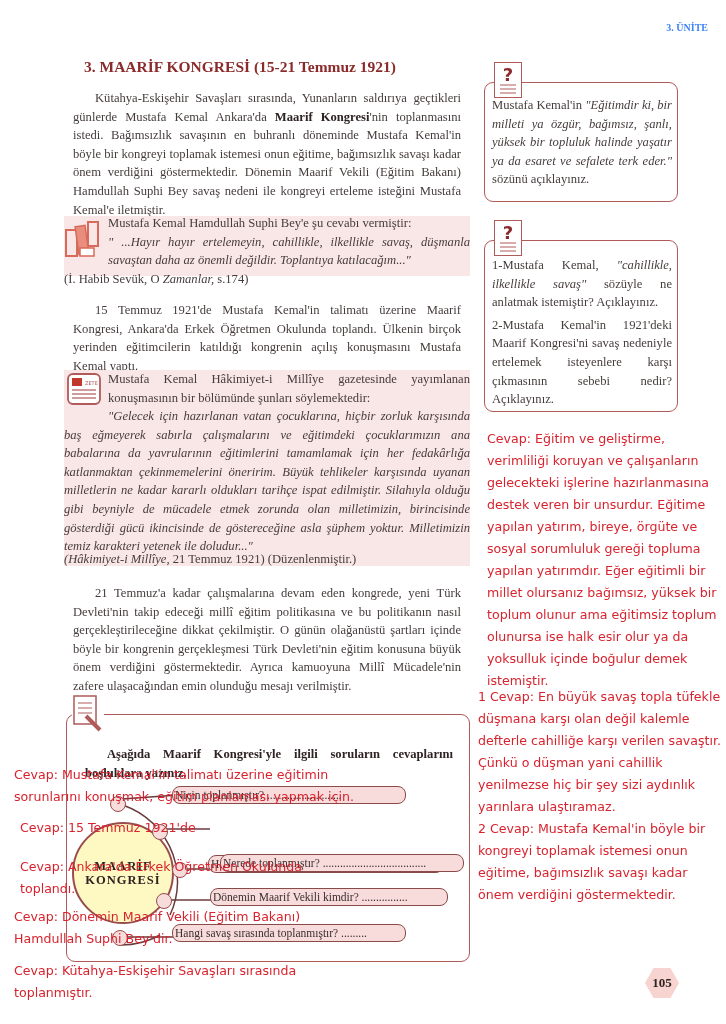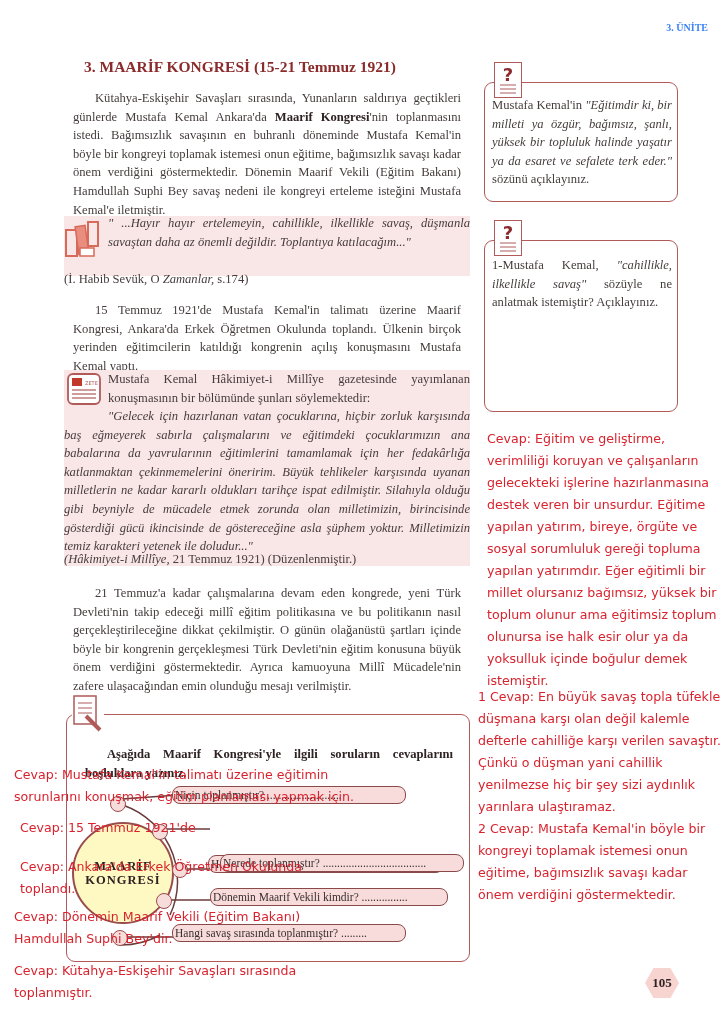--- a/index.html
+++ b/index.html
@@ -32,20 +32,21 @@
 <div class="abs pinkbox" style="left:64px;top:216px;width:406px;height:60px;"></div>
 <div class="abs" style="left:64px;top:218px;width:40px;height:42px;">
   <svg width="40" height="42" viewBox="0 0 40 42">
     <rect x="2" y="12" width="11" height="26" fill="none" stroke="#d86a5a" stroke-width="2"></rect>
     <rect x="13" y="8" width="10" height="28" fill="#e98d7f" stroke="#d86a5a" stroke-width="1.5" transform="rotate(-8 18 22)"></rect>
     <rect x="24" y="4" width="10" height="24" fill="none" stroke="#d86a5a" stroke-width="2"></rect>
     <rect x="16" y="30" width="14" height="8" fill="#fff" stroke="#d86a5a" stroke-width="1.5"></rect>
   </svg>
 </div>
 <div class="abs para" style="left:108px;top:214px;width:362px;">
+  <div>Mustafa Kemal Hamdullah Suphi Bey'e şu cevabı vermiştir:</div>
   <div class="quote-i">" ...Hayır hayır ertelemeyin, cahillikle, ilkellikle savaş, düşmanla savaştan daha az önemli değildir. Toplantıya katılacağım..."</div>
 </div>
 <div class="abs para" style="left:64px;top:270px;width:406px;">
   <span>(İ. Habib Sevük, O </span><i>Zamanlar,</i><span> s.174)</span>
 </div>
 
 <div class="abs para" style="left:64px;top:292px;width:406px;">
   <p>15 Temmuz 1921'de Mustafa Kemal'in talimatı üzerine Maarif Kongresi, Ankara'da Erkek Öğretmen Okulunda toplandı. Ülkenin birçok yerinden eğitimcilerin katıldığı kongrenin açılış konuşmasını Mustafa Kemal yaptı.</p>
 </div>
 
@@ -134,19 +135,20 @@
 <div class="abs qicon" style="left:494px;top:220px;">
   <svg width="26" height="34" viewBox="0 0 26 34">
       <text x="13" y="18" text-anchor="middle" font-size="18" font-weight="bold" fill="#8b2b2b" font-family="DejaVu Sans, sans-serif">?</text>
       <line x1="5" y1="22" x2="21" y2="22" stroke="#b05a5a"></line>
       <line x1="5" y1="26" x2="21" y2="26" stroke="#b05a5a"></line>
       <line x1="5" y1="30" x2="21" y2="30" stroke="#b05a5a"></line>
     </svg>
 </div>
 <div class="abs para" style="left:492px;top:256px;width:180px;">
   <div style="margin-bottom:4px;"><span>1-Mustafa Kemal, </span><i>"cahillikle, ilkellikle savaş"</i><span> sözüyle ne anlatmak istemiştir? Açıklayınız.</span></div>
+  <div>2-Mustafa Kemal'in 1921'deki Maarif Kongresi'ni savaş nedeniyle ertelemek isteyenlere karşı çıkmasının sebebi nedir? Açıklayınız.</div>
 </div>
 
 <div class="abs answer" style="left:487px;top:428px;width:236px;">Cevap: Eğitim ve geliştirme, verimliliği koruyan ve çalışanların gelecekteki işlerine hazırlanmasına destek veren bir unsurdur. Eğitime yapılan yatırım, bireye, örgüte ve sosyal sorumluluk gereği topluma yapılan yatırımdır. Eğer eğitimli bir millet olursanız bağımsız, yüksek bir toplum olunur ama eğitimsiz toplum olunursa ise halk esir olur ya da yoksulluk içinde boğulur demek istemiştir.</div>
 <div class="abs answer" style="left:478px;top:686px;width:246px;">1 Cevap: En büyük savaş topla tüfekle düşmana karşı olan değil kalemle defterle cahilliğe karşı verilen savaştır. Çünkü o düşman yani cahillik yenilmezse hiç bir şey sizi aydınlık yarınlara ulaştıramaz.</div>
 <div class="abs answer" style="left:478px;top:818px;width:246px;">2 Cevap: Mustafa Kemal'in böyle bir kongreyi toplamak istemesi onun eğitime, bağımsızlık savaşı kadar önem verdiğini göstermektedir.</div>
 
 <div class="abs pagenum" style="left:645px;top:968px;">105</div>
 
 </body></html>

